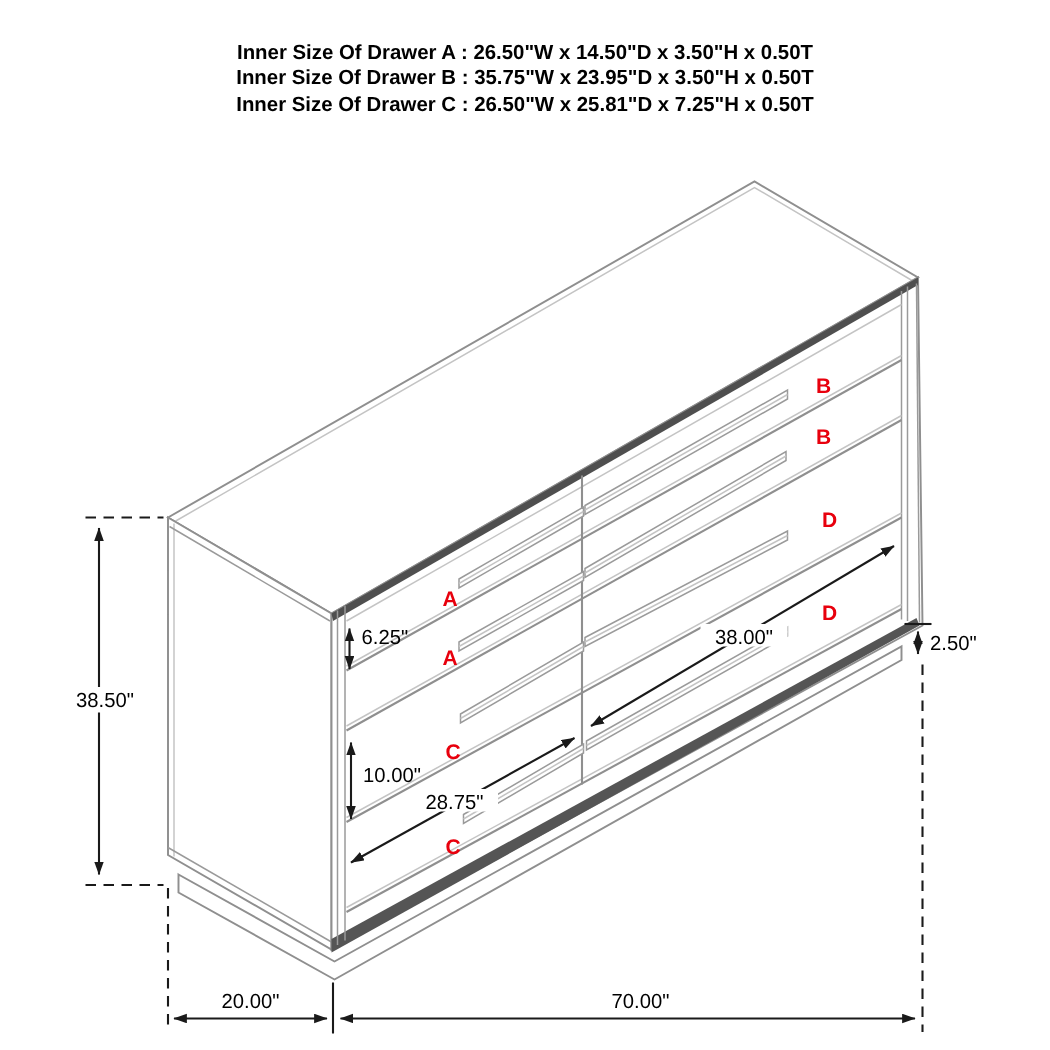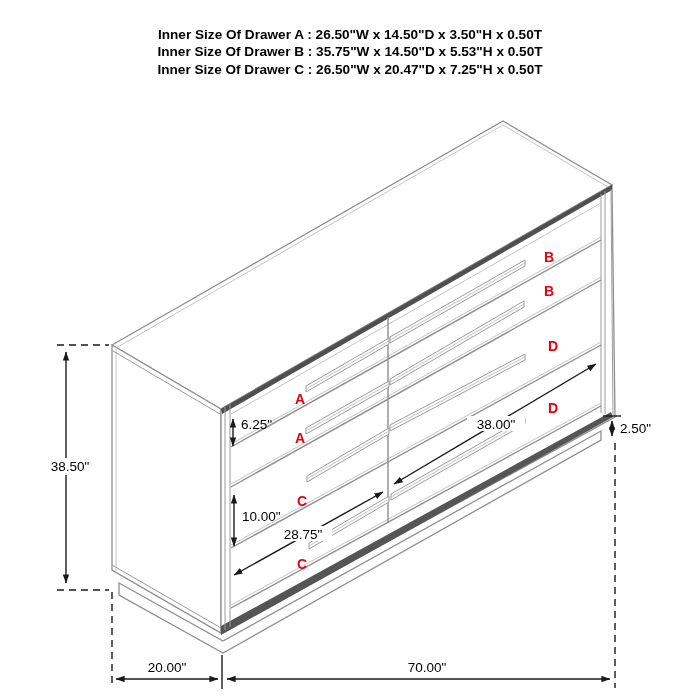--- a/index.html
+++ b/index.html
@@ -23,22 +23,22 @@
              font-family:"Liberation Sans",sans-serif;}
   .bg{fill:#ffffff;stroke:none;}
 </style>
 </head>
 <body>
 
 <div id="page">
 
   <div id="spec-header">
     <div>Inner Size Of Drawer A : 26.50"W x 14.50"D x 3.50"H x 0.50T</div>
-    <div>Inner Size Of Drawer B : 35.75"W x 14.50"D x 5.53"H x 0.50T</div>
-    <div>Inner Size Of Drawer C : 26.50"W x 20.47"D x 7.25"H x 0.50T</div>
+    <div>Inner Size Of Drawer B : 35.75"W x 23.95"D x 3.50"H x 0.50T</div>
+    <div>Inner Size Of Drawer C : 26.50"W x 25.81"D x 7.25"H x 0.50T</div>
   </div>
 
   <svg width="700" height="700" viewBox="0 0 700 700">
     <defs>
       <marker id="ah" markerWidth="10" markerHeight="8" refX="8.6" refY="3.2" orient="auto-start-reverse" markerUnits="userSpaceOnUse">
         <path d="M0,0 L9,3.2 L0,6.4 Z" fill="#1a1a1a"></path>
       </marker>
     </defs>
 
     <g>

